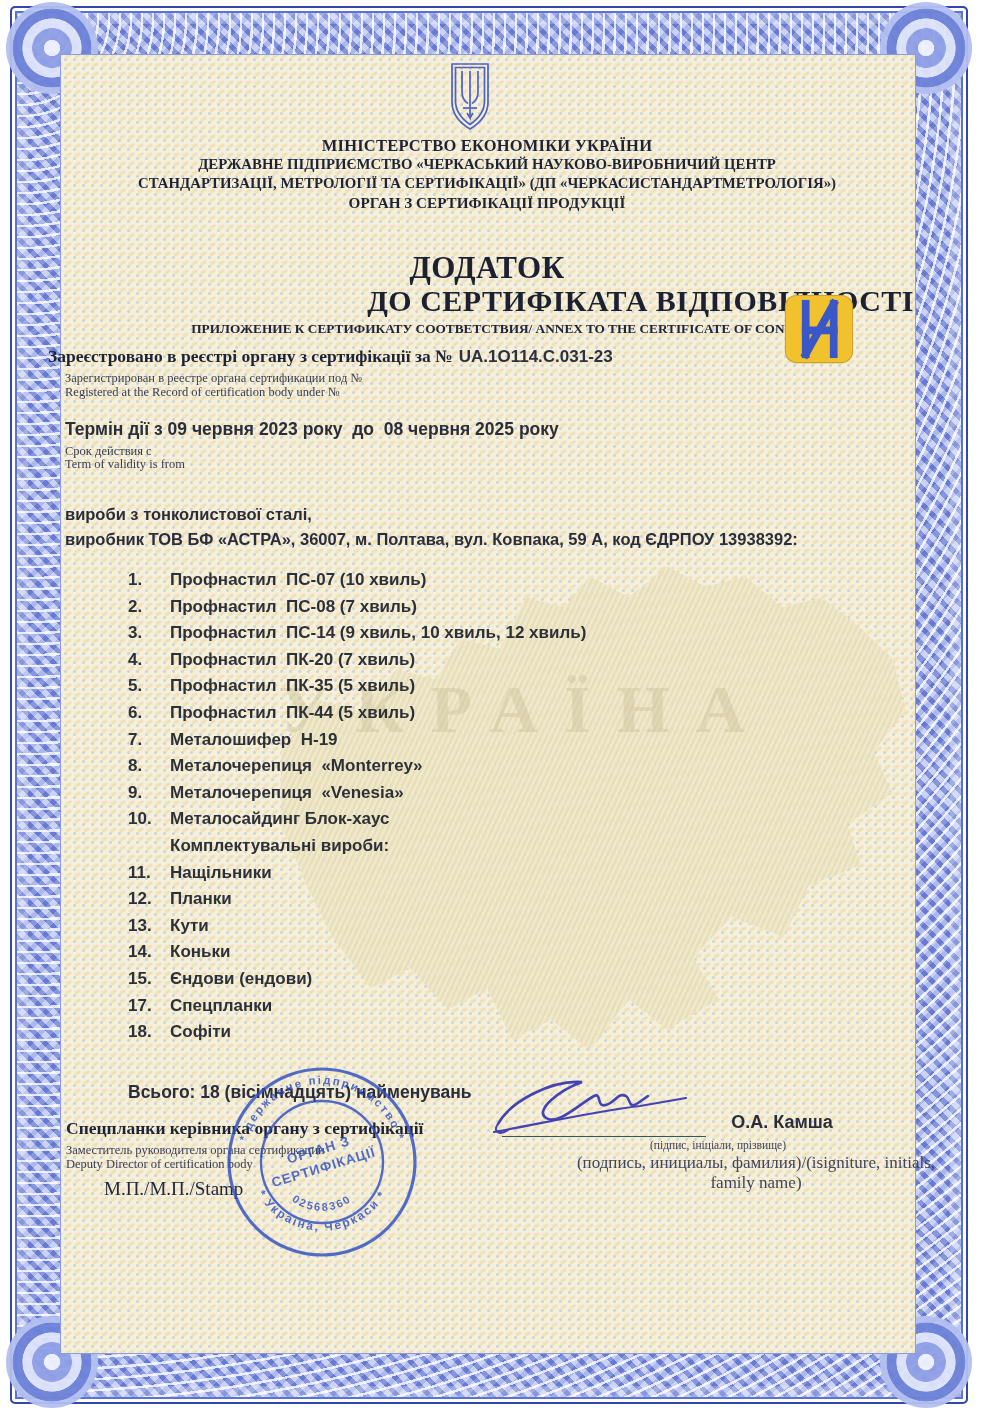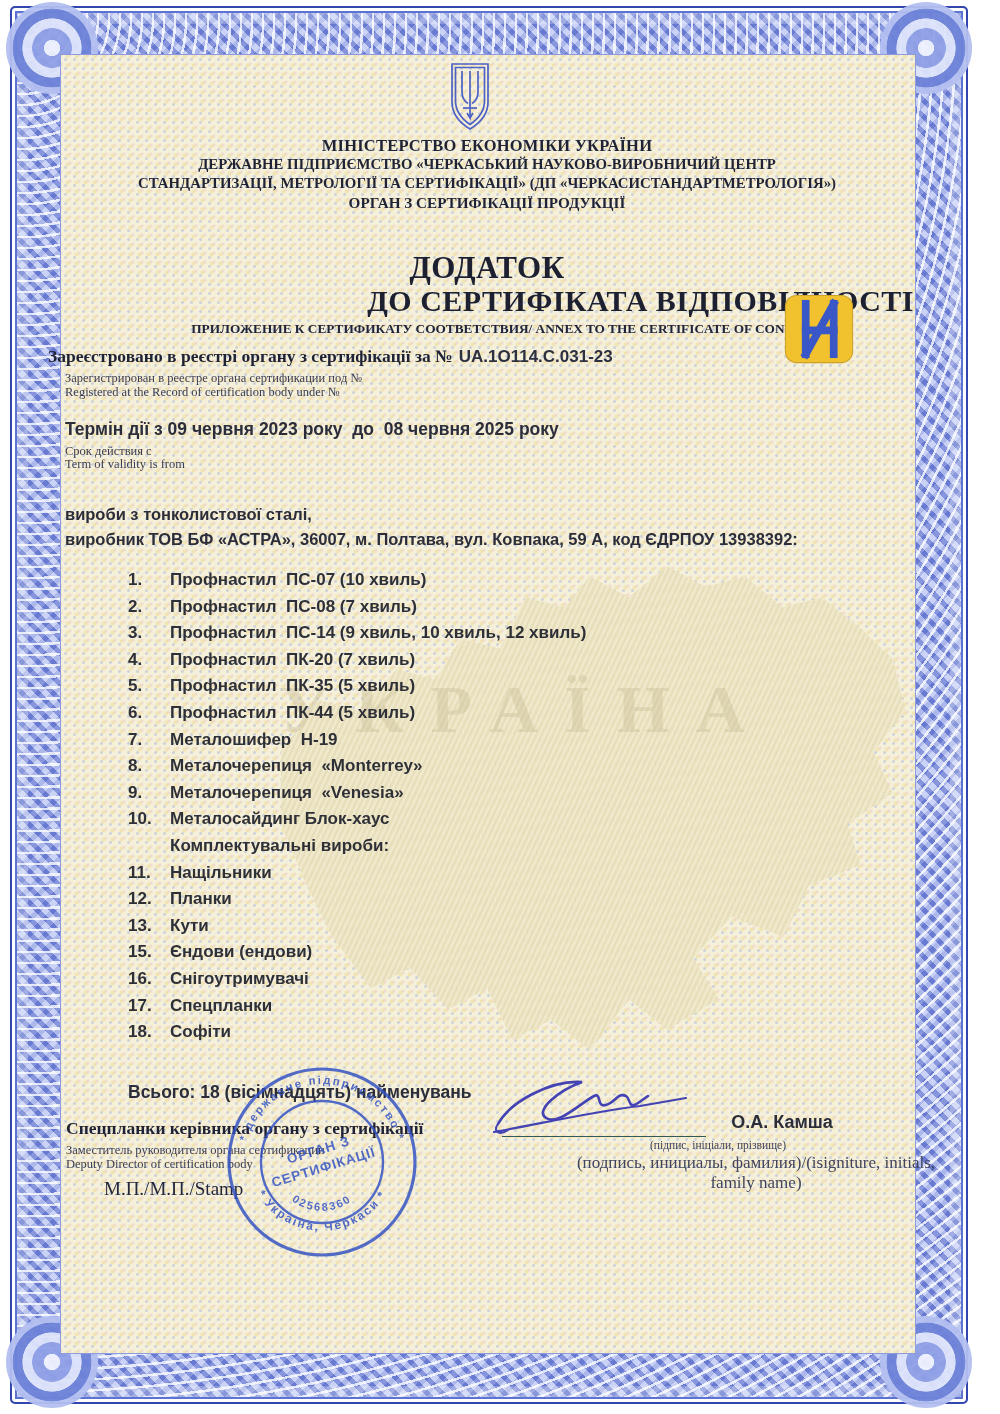--- a/index.html
+++ b/index.html
@@ -207,26 +207,26 @@
       </div>
     <div class="prow">
         <span class="pnum">12.</span>
         <span class="pname">Планки</span>
       </div>
     <div class="prow">
         <span class="pnum">13.</span>
         <span class="pname">Кути</span>
       </div>
     <div class="prow">
+        <span class="pnum">14.</span>
+        <span class="pname">Коньки</span>
+      </div>
+    <div class="prow">
         <span class="pnum">15.</span>
         <span class="pname">Єндови (ендови)</span>
-      </div>
-    <div class="prow">
-        <span class="pnum">16.</span>
-        <span class="pname">Снігоутримувачі</span>
       </div>
     <div class="prow">
         <span class="pnum">17.</span>
         <span class="pname">Спецпланки</span>
       </div>
     <div class="prow">
         <span class="pnum">18.</span>
         <span class="pname">Софіти</span>
       </div>
   </div>

